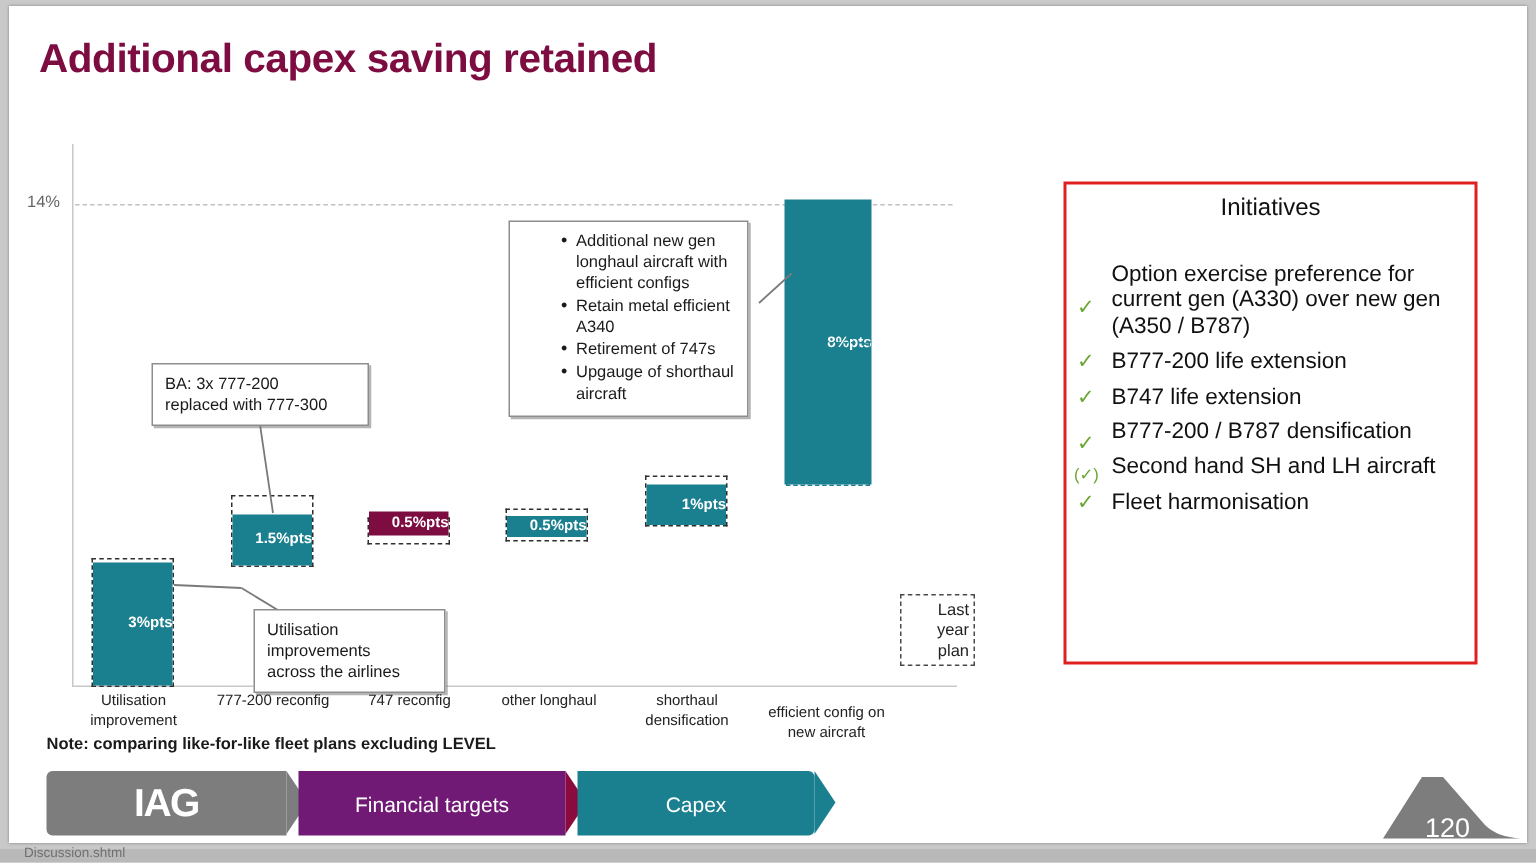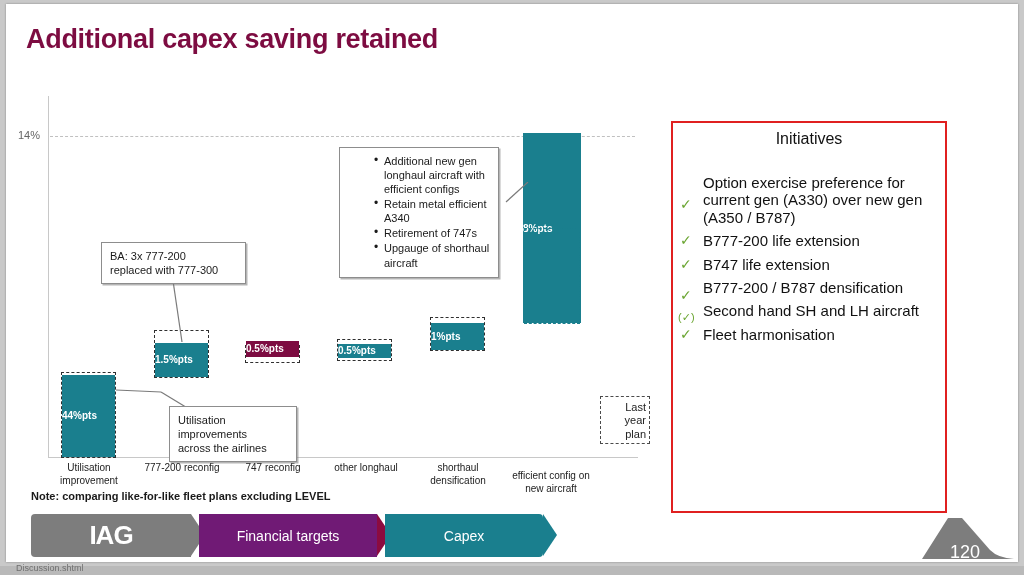--- a/index.html
+++ b/index.html
@@ -38,21 +38,21 @@
   }
   .ytick{
     position:absolute;left:12px;top:125px;
     font-size:11px;color:#666;font-weight:normal;
   }
   
   .bar{position:absolute;background:#1a7f8e;box-sizing:border-box;}
   .bar.maroon{background:#7d0c41;}
   .bar .lbl{
     position:absolute;left:0;right:0;
-    color:#fff;font-size:10px;font-weight:bold;text-align:left;
+    color:#fff;font-size:10px;font-weight:bold;text-align:right;
   }
   .ghost{
     position:absolute;box-sizing:border-box;
     border:1.5px dashed #2f2f2f;background:transparent;
   }
   .ghost.teal{border-color:#1a7f8e;}
   .ghost.maroon{border-color:#2f2f2f;}
   
   .callout{
     position:absolute;box-sizing:border-box;
@@ -81,21 +81,21 @@
   .xlab{
     position:absolute;font-size:10px;color:#222;
     text-align:center;line-height:1.25;
   }
   .note{
     position:absolute;left:25px;top:486px;
     font-size:11px;color:#1a1a1a;font-weight:bold;
   }
   
   .panel{
-    position:absolute;left:665px;top:117px;width:276px;height:392px;
+    position:absolute;left:703px;top:117px;width:276px;height:322px;
     box-sizing:border-box;
     border:2px solid #e02020;background:#fff;
   }
   .panel h2{
     margin:0;padding:7px 0 0 0;
     font-size:16px;font-weight:normal;text-align:center;color:#111;
   }
   .panel ul{margin:0;padding:26px 6px 0 4px;list-style:none;}
   .panel li{
     position:relative;padding-left:26px;margin-bottom:6px;
@@ -149,21 +149,21 @@
 
   <div class="chart">
 
     <div class="y-axis"></div>
     <div class="x-axis"></div>
     <div class="gridline"></div>
     <div class="ytick">14%</div>
 
     <div class="ghost" style="left:55px;top:368px;width:55px;height:86px;"></div>
     <div class="bar" style="left:56px;top:371px;width:53px;height:82px;">
-      <span class="lbl" style="top:35px;">44%pts</span>
+      <span class="lbl" style="top:35px;">3%pts</span>
     </div>
 
     <div class="ghost" style="left:148px;top:326px;width:55px;height:48px;"></div>
     <div class="bar" style="left:149px;top:339px;width:53px;height:34px;">
       <span class="lbl" style="top:11px;">1.5%pts</span>
     </div>
 
     <div class="ghost maroon" style="left:239px;top:341px;width:55px;height:18px;"></div>
     <div class="bar maroon" style="left:240px;top:337px;width:53px;height:16px;">
       <span class="lbl" style="top:2px;">0.5%pts</span>

